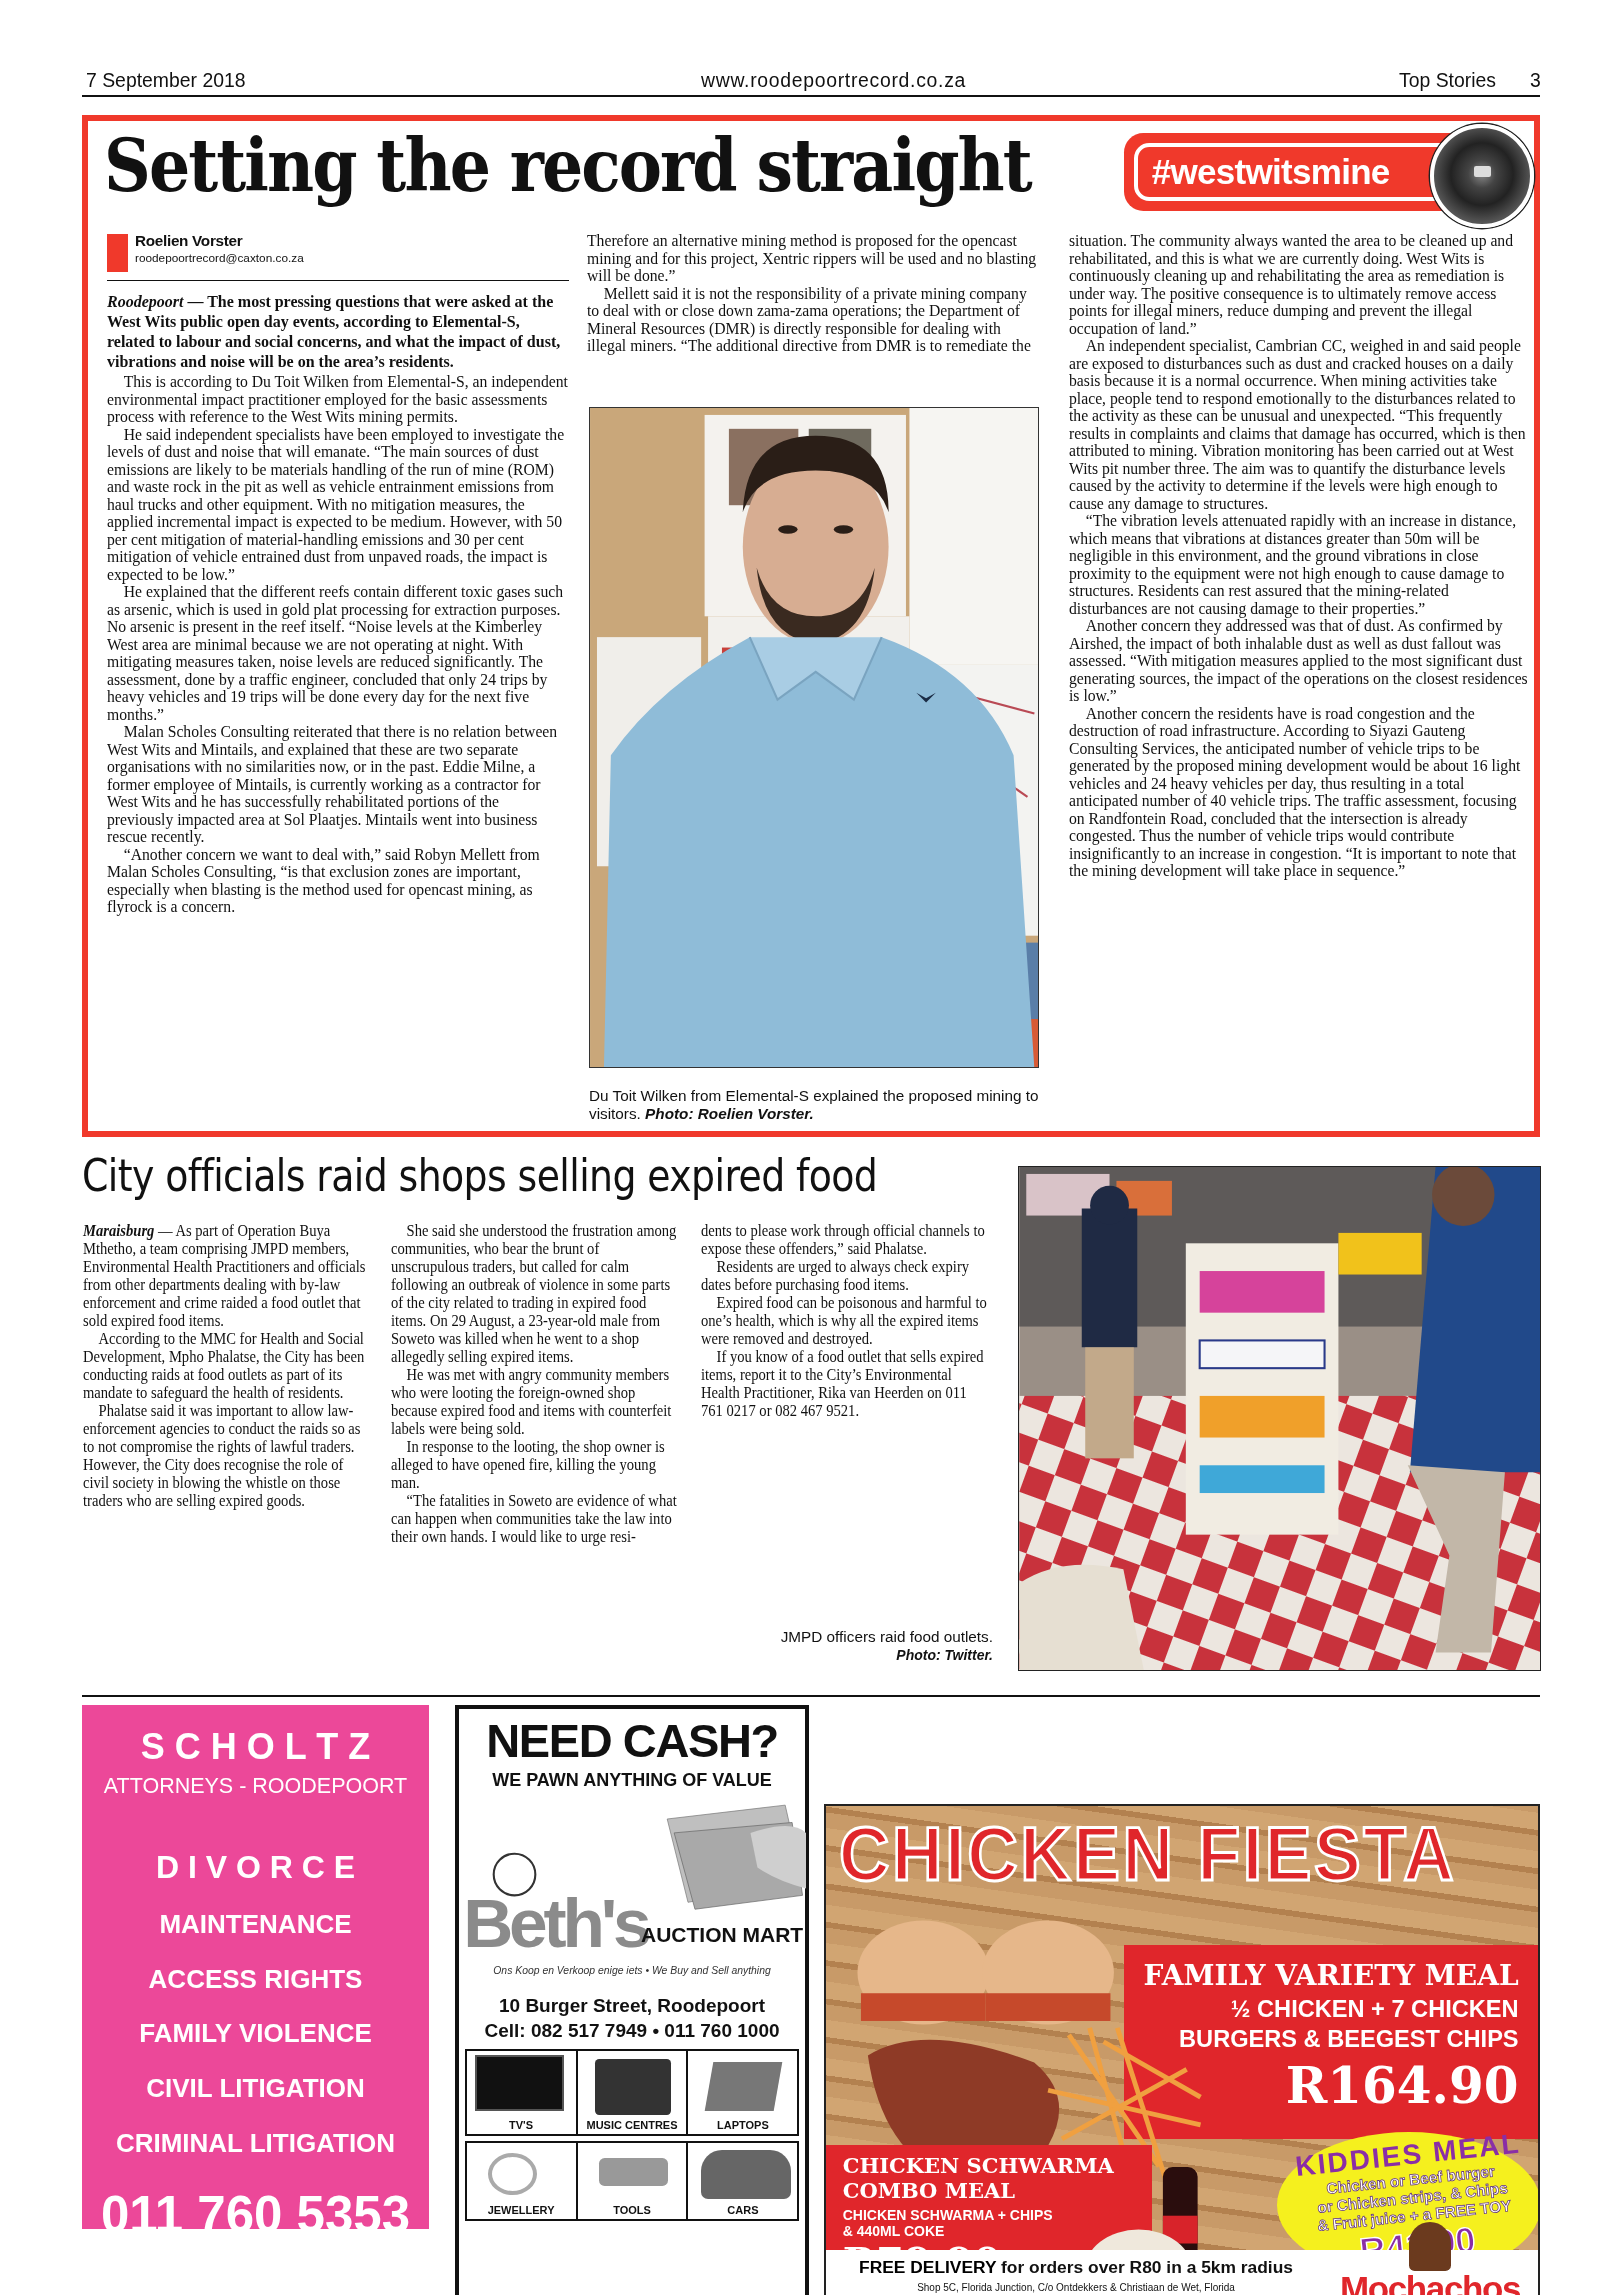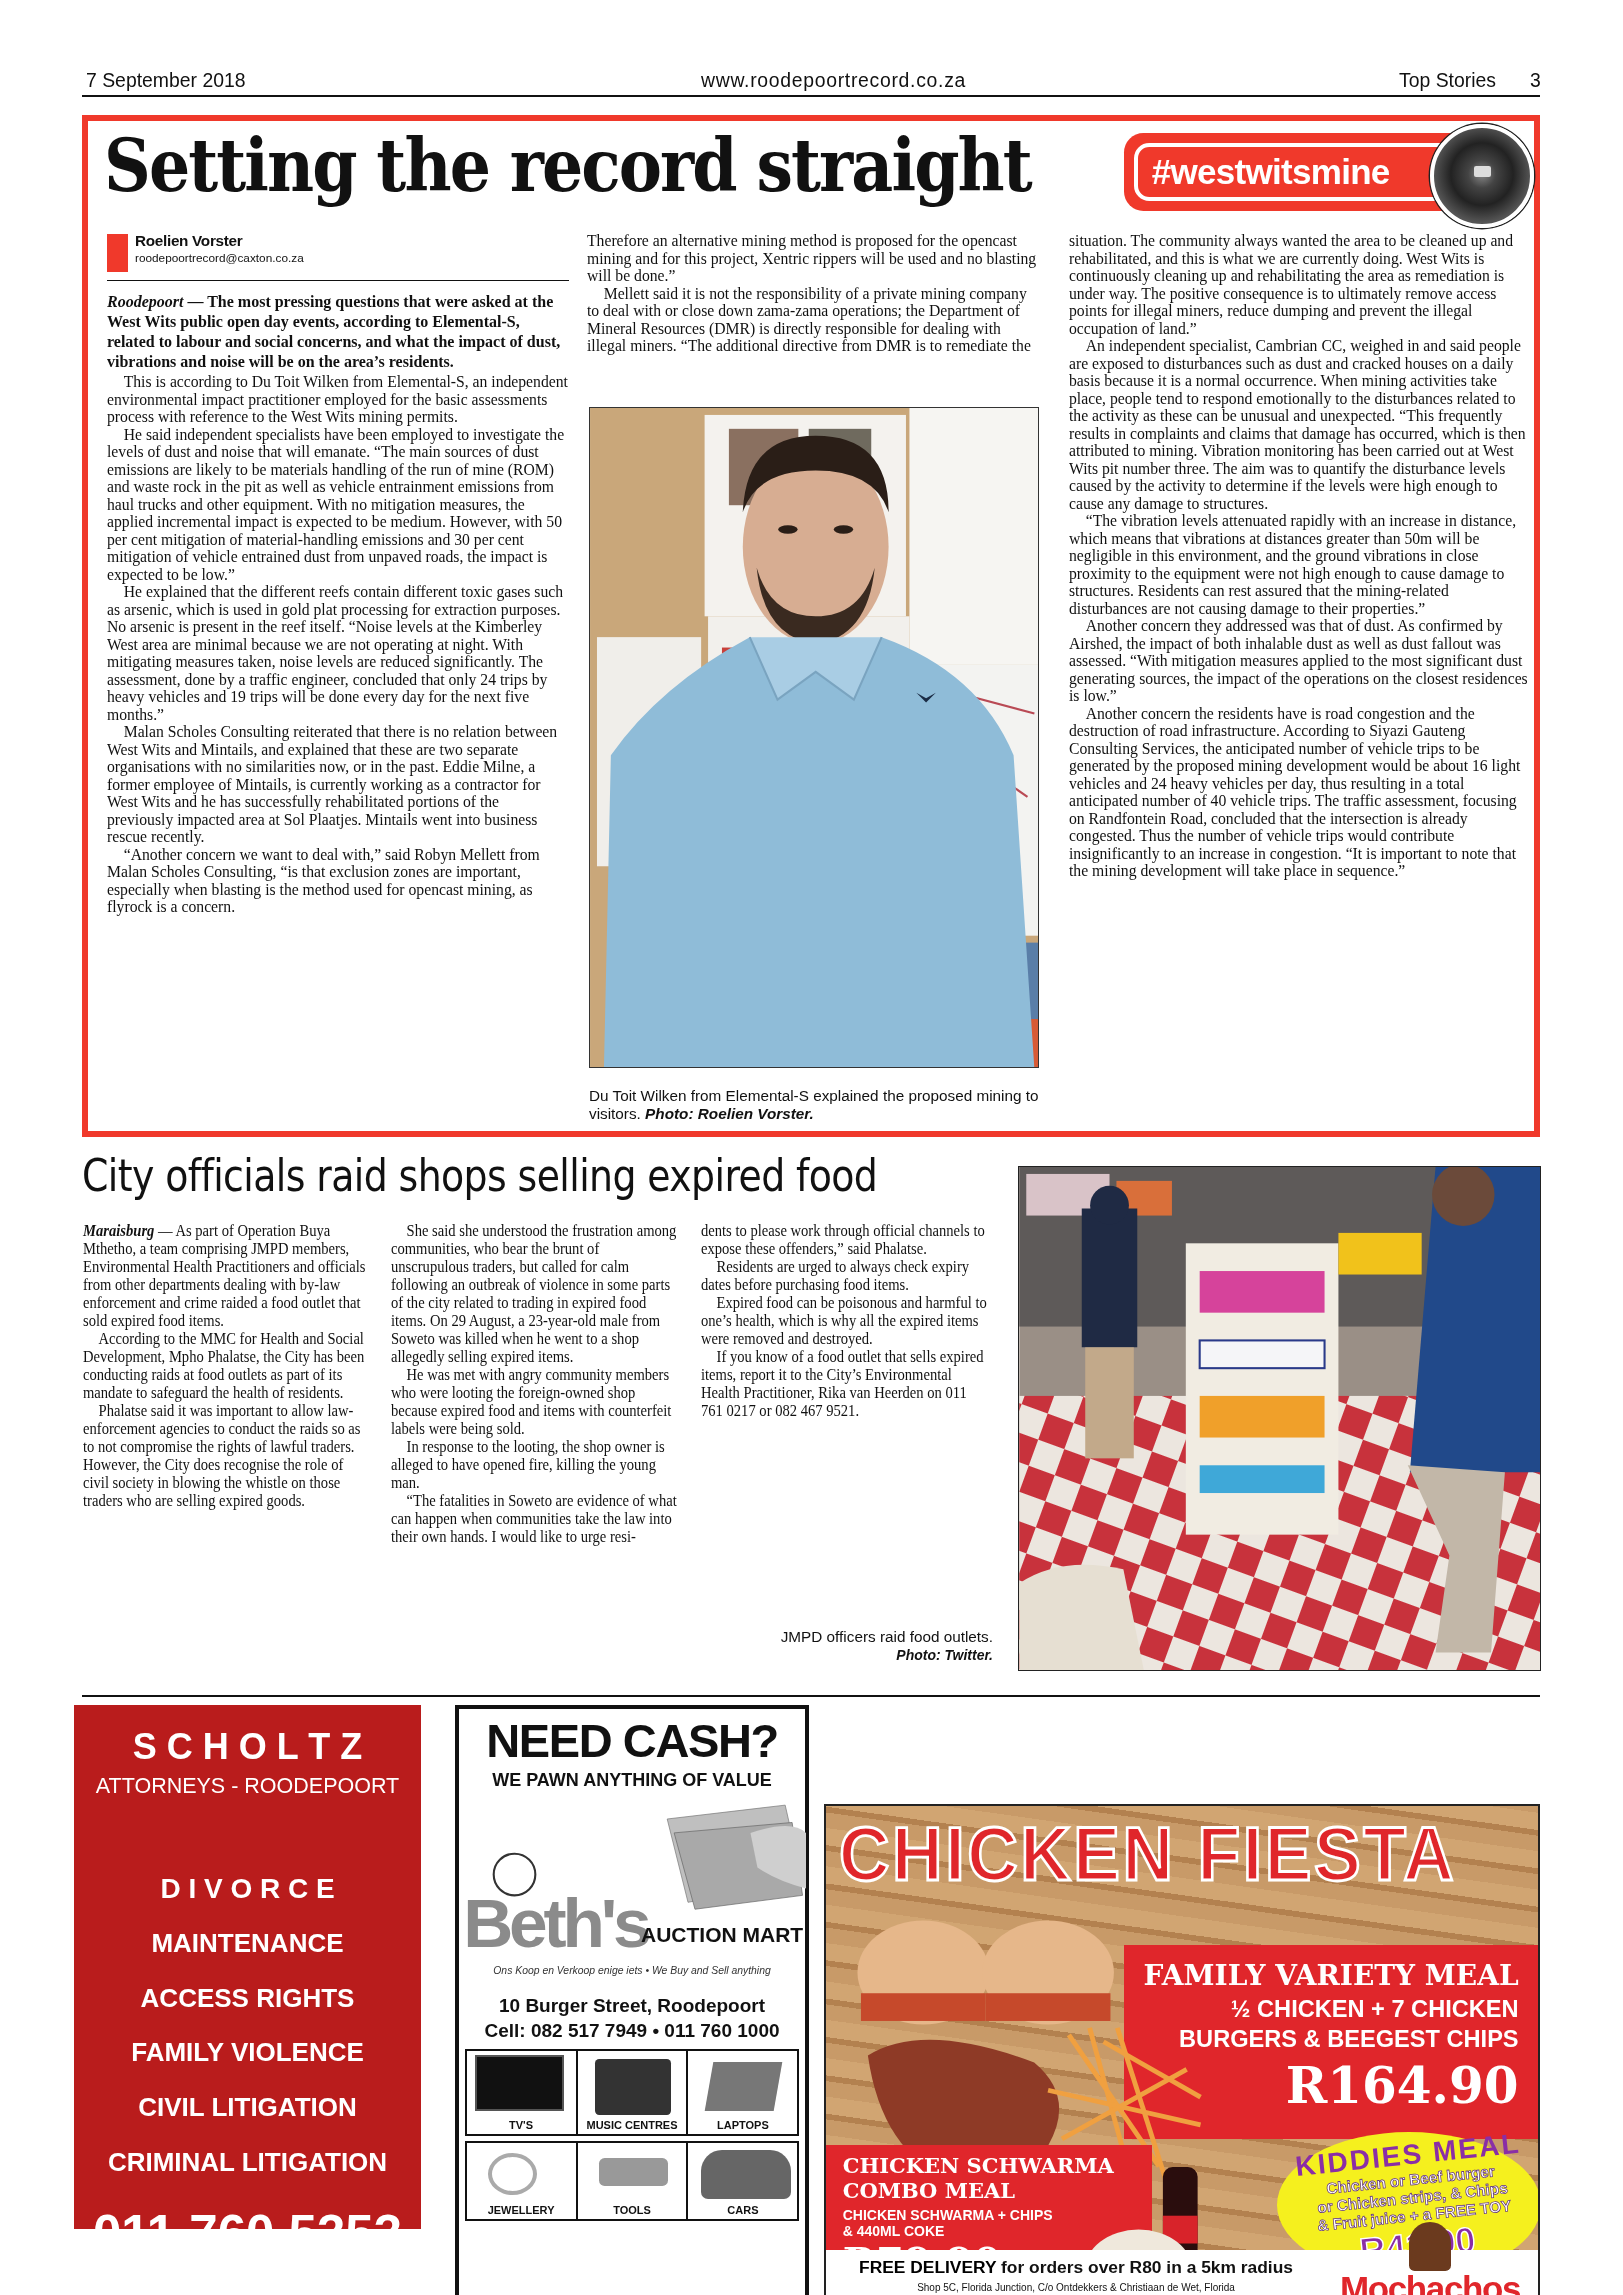--- a/index.html
+++ b/index.html
@@ -31,21 +31,21 @@
 .photo1{left:589px;top:407px;width:450px;height:661px;overflow:hidden;border:0.7px solid #333}
 .caption{font-family:"Liberation Sans",sans-serif;font-size:15.3px;line-height:18px;color:#111}
 .caption b{font-style:italic}
 
 .h2{left:82px;top:1154px;font-family:"DejaVu Sans",sans-serif;font-size:44px;line-height:1;color:#111;transform:scaleX(0.86);transform-origin:left top;white-space:nowrap;letter-spacing:-0.7px}
 .col2{font-size:15.7px;line-height:18px;transform:scaleX(0.93);transform-origin:left top}
 .col2 p.ind{text-indent:16.7px}
 .photo2{left:1018px;top:1166px;width:523px;height:505px;overflow:hidden;border:1.4px solid #222}
 .rule2{left:82px;top:1695px;width:1458px;height:2.1px;background:#111}
 
-.ad-scholtz{left:74px;top:1705px;width:347px;height:524px;background:#b91c1c;color:#fff;font-family:"Liberation Sans",sans-serif;font-weight:bold;text-align:center}
+.ad-scholtz{left:82px;top:1705px;width:347px;height:524px;background:#ec4899;color:#fff;font-family:"Liberation Sans",sans-serif;font-weight:bold;text-align:center}
 .ad-cash{left:455px;top:1705px;width:354px;height:638px;border:4.2px solid #111;background:#fff;font-family:"Liberation Sans",sans-serif;text-align:center}
 .ad-chicken{left:824px;top:1804px;width:716px;height:632px;border:2.1px solid #222;background:#b98a5a;overflow:hidden;font-family:"Liberation Sans",sans-serif}
 </style>
 </head>
 <body>
 
 <div class="abs hdr" style="left:86px">7 September 2018</div>
 <div class="abs hdr" style="left:701px;letter-spacing:0.7px">www.roodepoortrecord.co.za</div>
 <div class="abs hdr" style="left:1399px">Top Stories</div>
 <div class="abs hdr" style="left:1530px">3</div>
@@ -168,21 +168,21 @@
     <path d="M560 430 L700 440 L680 700 L600 700 L620 560Z" fill="#c2b7a8"></path>
     <path d="M0 600 Q60 560 150 580 L180 728 L0 728Z" fill="#e6dfd2"></path>
   </svg>
 </div>
 
 <div class="abs rule2"></div>
 
 <div class="abs ad-scholtz">
   <div style="font-size:36px;margin-top:21px;letter-spacing:0;white-space:pre">S C H O L T Z</div>
   <div style="font-size:21.5px;font-weight:normal;margin-top:5.6px">ATTORNEYS - ROODEPOORT</div>
-  <div style="font-size:28px;margin-top:74px">D I V O R C E</div>
+  <div style="font-size:32px;margin-top:50px">D I V O R C E</div>
   <div style="font-size:26px;margin-top:23.6px">MAINTENANCE</div>
   <div style="font-size:26px;margin-top:23.6px">ACCESS RIGHTS</div>
   <div style="font-size:26px;margin-top:23.6px">FAMILY VIOLENCE</div>
   <div style="font-size:26px;margin-top:23.6px">CIVIL LITIGATION</div>
   <div style="font-size:26px;margin-top:23.6px;white-space:nowrap">CRIMINAL LITIGATION</div>
   <div style="font-size:51px;margin-top:26px">011 760 5353</div>
 </div>
 
 <div class="abs ad-cash">
   <div style="font-size:47px;font-weight:bold;margin-top:4.2px;letter-spacing:-1.4px;color:#111">NEED CASH?</div>

